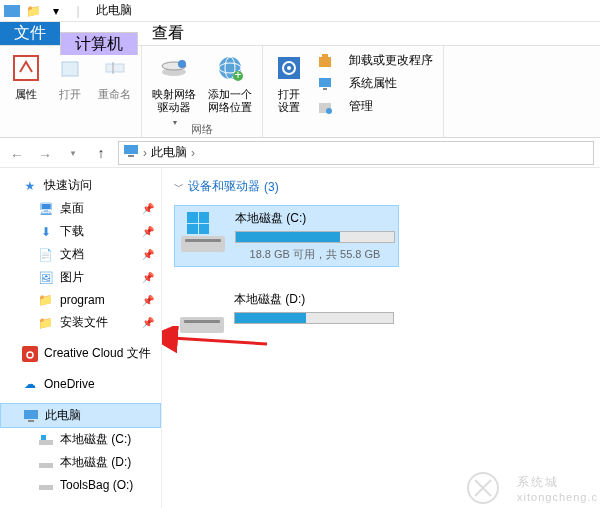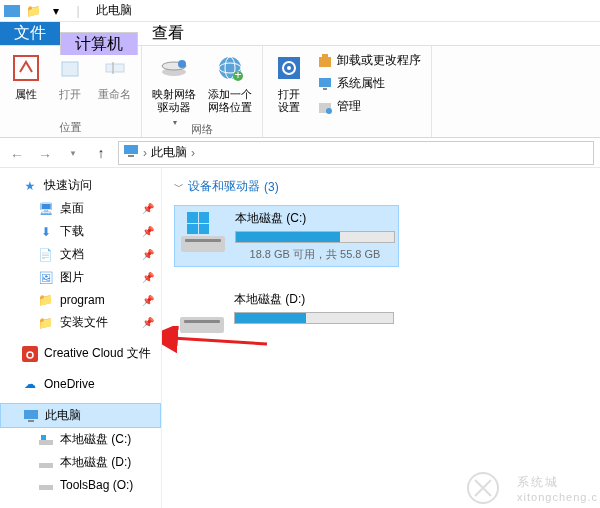--- a/index.html
+++ b/index.html
@@ -21,21 +21,21 @@
 
 .ribbon { height: 92px; background: #fdfdfd; display: flex; border-bottom: 1px solid #d8d8d8; }
 .ribbon-group { display: flex; flex-direction: column; justify-content: space-between; border-right: 1px solid #e5e5e5; padding: 4px 6px 2px; }
 .ribbon-group-content { display: flex; gap: 4px; align-items: flex-start; height: 72px; }
 .ribbon-group-label { font-size: 11px; color: #666; text-align: center; }
 .ribbon-btn { display: flex; flex-direction: column; align-items: center; gap: 4px; padding: 2px 4px; min-width: 38px; }
 .ribbon-btn.wide { min-width: 52px; }
 .ribbon-btn-icon { width: 32px; height: 32px; display: flex; align-items: center; justify-content: center; }
 .ribbon-btn-label { font-size: 11px; text-align: center; line-height: 1.2; white-space: pre-line; }
 .ribbon-small-col { display: flex; flex-direction: column; gap: 2px; }
-.ribbon-small-row { display: flex; align-items: center; gap: 4px; font-size: 11px; padding: 2px 4px; white-space: nowrap; }
+.ribbon-small-row { display: flex; align-items: center; gap: 16px; font-size: 11px; padding: 2px 4px; white-space: nowrap; }
 .small-icon { width: 16px; height: 16px; display: inline-flex; align-items: center; justify-content: center; }
 .drop-arrow::after { content: "▾"; font-size: 8px; color: #666; margin-left: 2px; }
 
 
 .nav-bar { height: 30px; display: flex; align-items: center; padding: 4px 6px; gap: 6px; border-bottom: 1px solid #e8e8e8; }
 .nav-arrow { width: 22px; height: 22px; display: flex; align-items: center; justify-content: center; color: #888; font-size: 14px; }
 .nav-arrow.enabled { color: #333; }
 .breadcrumb { flex: 1; height: 24px; border: 1px solid #ccc; display: flex; align-items: center; padding: 0 4px; gap: 4px; }
 
 
@@ -121,21 +121,20 @@
       <div class="ribbon-btn" style="opacity:0.55">
         <div class="ribbon-btn-icon">
           <svg width="24" height="24" viewBox="0 0 24 24">
               <rect x="3" y="8" width="18" height="8" fill="#d8e8f5" stroke="#9ab8d4"></rect>
               <line x1="10" y1="6" x2="10" y2="18" stroke="#666"></line>
             </svg>
         </div>
         <div class="ribbon-btn-label">重命名</div>
       </div>
     </div>
-    <div class="ribbon-group-label">位置</div>
   </div>
 
   <div class="ribbon-group">
     <div class="ribbon-group-content">
       <div class="ribbon-btn wide drop-arrow">
         <div class="ribbon-btn-icon">
           <svg width="28" height="24" viewBox="0 0 28 24">
               <ellipse cx="14" cy="16" rx="12" ry="4" fill="#d0d0d0"></ellipse>
               <ellipse cx="14" cy="10" rx="12" ry="4" fill="#e8e8e8" stroke="#999"></ellipse>
               <circle cx="22" cy="8" r="4" fill="#4a90d9"></circle>

